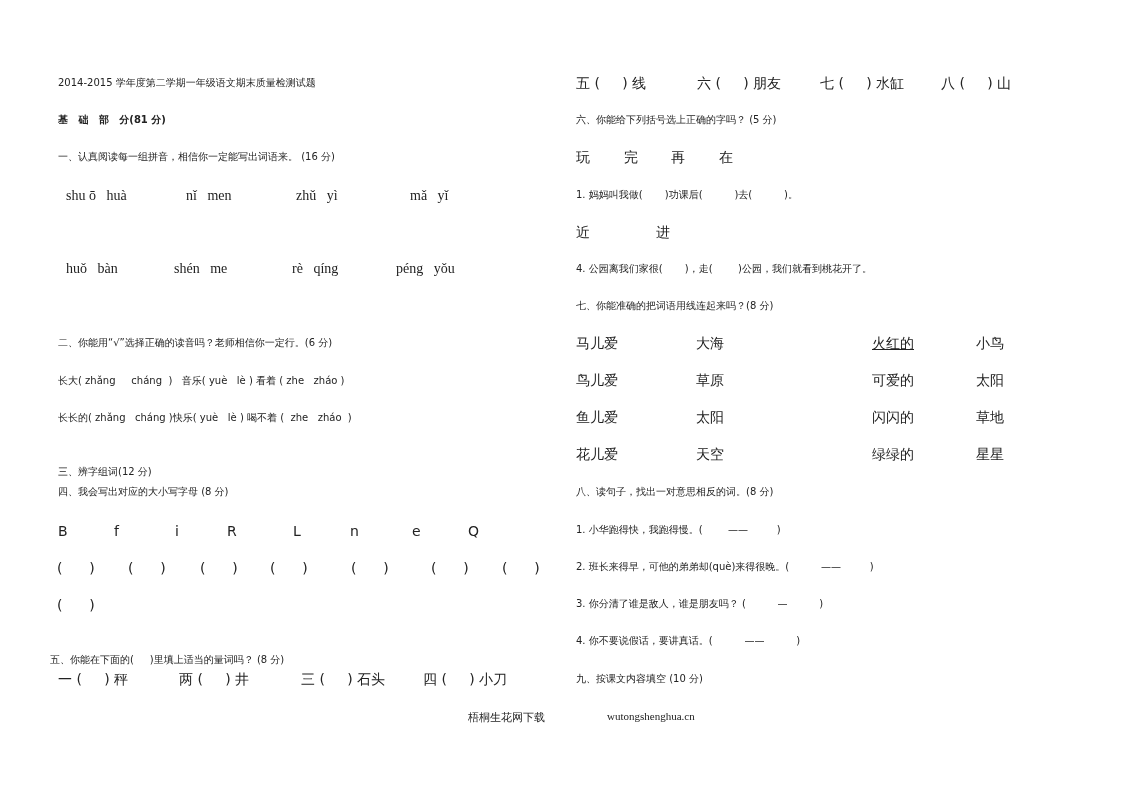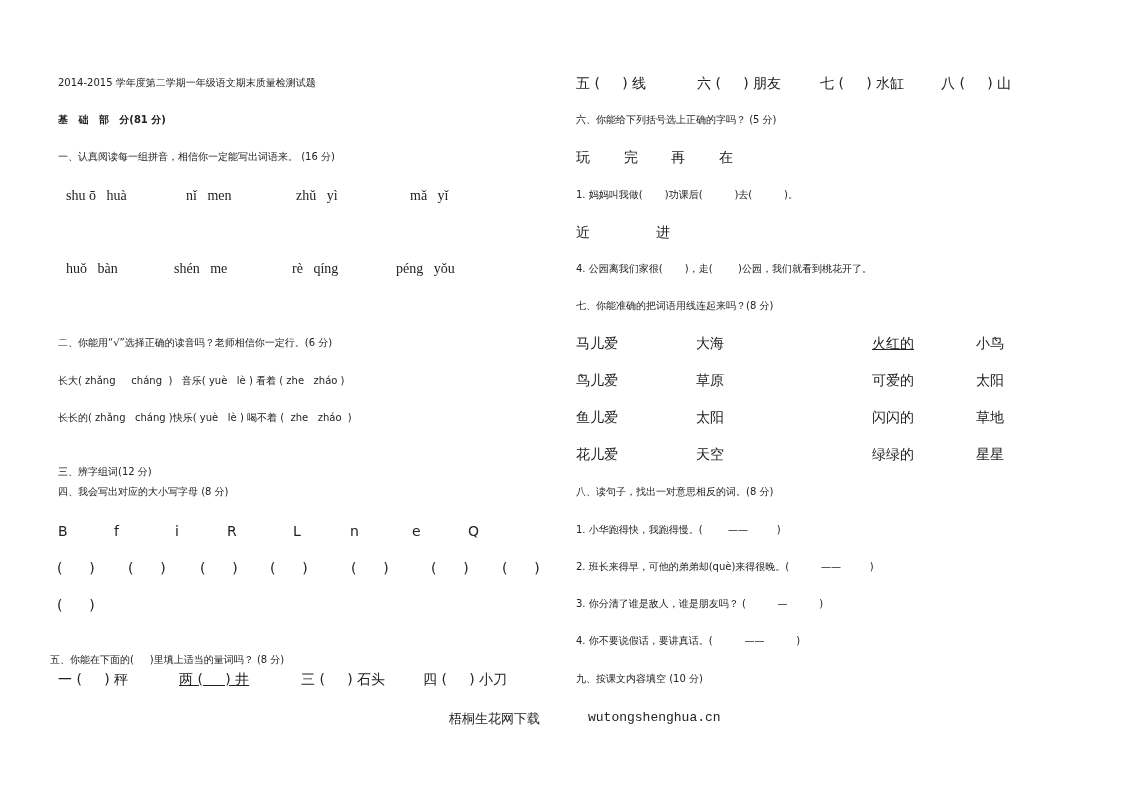--- a/index.html
+++ b/index.html
@@ -5,21 +5,21 @@
     html, body { margin: 0; padding: 0; background: #ffffff; }
     body {
       width: 1122px; height: 793px; position: relative; overflow: hidden;
       font-family: "DejaVu Sans", "Liberation Sans", sans-serif;
       color: #222222;
       font-size: 14px;
     }
     .ln { position: absolute; white-space: pre; line-height: 18px; font-size: 10px; }
     .serif { font-family: "Liberation Serif", "DejaVu Serif", serif; font-size: 14px; }
     .cell { position: absolute; white-space: pre; line-height: 18px; font-size: 14px; }
-    .footer { position: absolute; white-space: pre; font-family: Liberation Mono, monospace; font-size: 13px; }
+    .footer { position: absolute; white-space: pre; font-family: Liberation Serif, serif; font-size: 11px; margin-left: 19px; }
   </style>
 </head>
 <body>
 
 <div class="ln" style="left:58px; top:74px;">2014-2015 学年度第二学期一年级语文期末质量检测试题</div>
 <div class="ln" style="left:58px; top:111px;font-weight:bold;">基   础   部   分(81 分)</div>
 <div class="ln" style="left:58px; top:148px;">一、认真阅读每一组拼音，相信你一定能写出词语来。 (16 分)</div>
 
 <div class="cell serif" style="left:66px; top:187px;">shu ō   huà</div>
 <div class="cell serif" style="left:186px; top:187px;">nǐ   men</div>
@@ -51,21 +51,21 @@
 <div class="cell" style="left:128px; top:559px; width:46px;"><span>(      )</span></div>
 <div class="cell" style="left:200px; top:559px; width:46px;"><span>(      )</span></div>
 <div class="cell" style="left:270px; top:559px; width:56px;"><span>(      )</span></div>
 <div class="cell" style="left:351px; top:559px; width:46px;"><span>(      )</span></div>
 <div class="cell" style="left:431px; top:559px; width:46px;"><span>(      )</span></div>
 <div class="cell" style="left:502px; top:559px; width:46px;"><span>(      )</span></div>
 <div class="cell" style="left:57px; top:596px; width:46px;"><span>(      )</span></div>
 
 <div class="ln" style="left:50px; top:633px;margin-top:18px;">五、你能在下面的(     )里填上适当的量词吗？ (8 分)</div>
 <div class="cell" style="left:58px; top:670px;">一 (     ) 秤</div>
-<div class="cell" style="left:179px; top:670px;text-decoration:underline;">两 (     ) 井</div>
+<div class="cell" style="left:179px; top:670px;">两 (     ) 井</div>
 <div class="cell" style="left:301px; top:670px;">三 (     ) 石头</div>
 <div class="cell" style="left:423px; top:670px;">四 (     ) 小刀</div>
 
 <div class="cell" style="left:576px; top:74px;">五 (     ) 线</div>
 <div class="cell" style="left:697px; top:74px;">六 (     ) 朋友</div>
 <div class="cell" style="left:820px; top:74px;">七 (     ) 水缸</div>
 <div class="cell" style="left:941px; top:74px;">八 (     ) 山</div>
 
 <div class="ln" style="left:576px; top:111px;">六、你能给下列括号选上正确的字吗？ (5 分)</div>
 <div class="cell" style="left:576px; top:148px;">玩</div>

